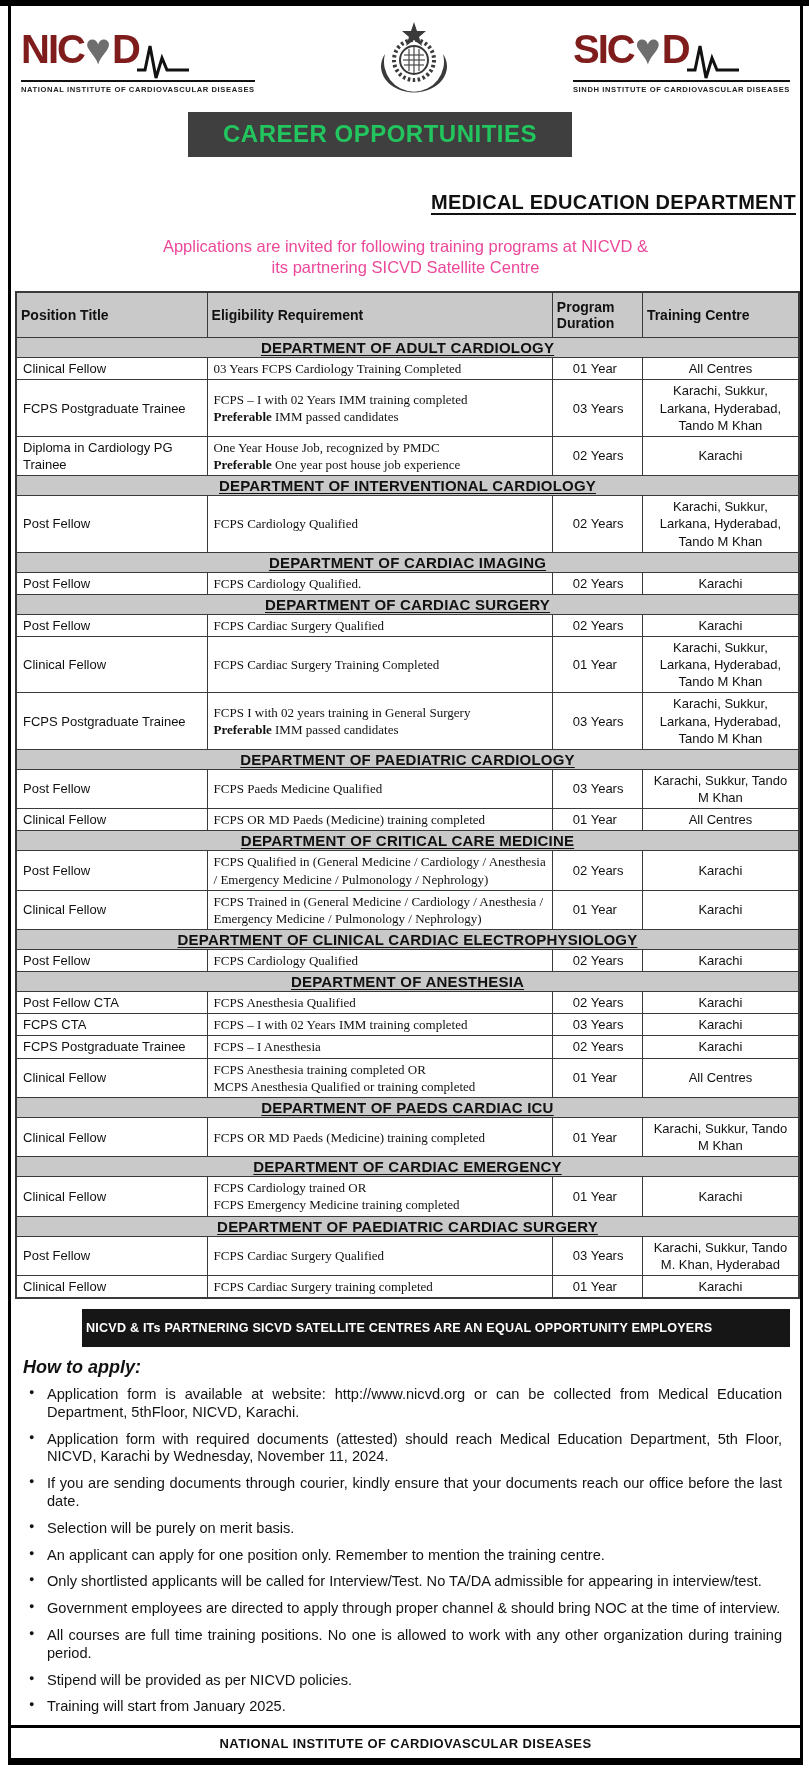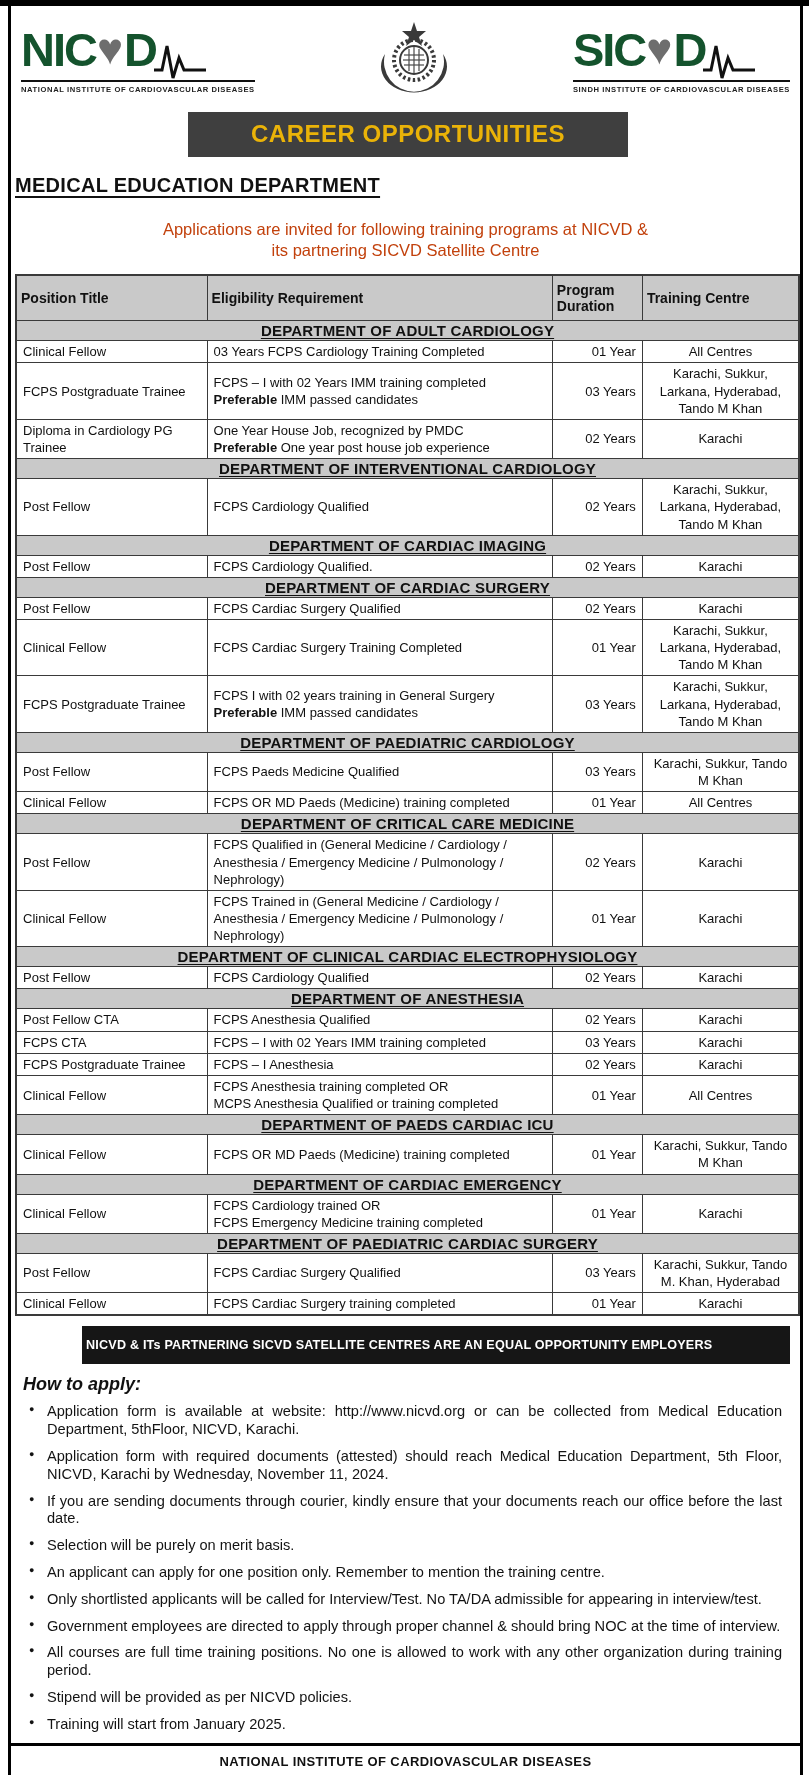--- a/index.html
+++ b/index.html
@@ -10,54 +10,54 @@
   }
   .top-strip { height:6px; background:#000; width:809px; }
   .ad-box {
     margin:0 6px 0 8px; border:3px solid #000; border-top:none;
     padding:8px 4px 0 4px; background:#fff;
   }
   
   .logo-row { display:flex; align-items:flex-start; justify-content:space-between; padding:4px 6px 0 6px; }
   .brand { display:flex; flex-direction:column; }
   .brand-line { display:flex; align-items:center; line-height:1; }
-  .brand-word { font-size:47px; font-weight:bold; letter-spacing:-2px; color:#14532d; }
+  .brand-word { font-size:40px; font-weight:bold; letter-spacing:-2px; color:#7f1d1d; }
   .brand-heart { font-size:44px; color:#6e6e6e; line-height:1; margin:0 1px; }
   .brand-under { border-bottom:2px solid #111; }
   .tagline { font-size:7.6px; font-weight:bold; letter-spacing:0.6px; color:#222; margin-top:3px; white-space:nowrap; }
   .ecg { margin-left:-2px; margin-top:18px; }
   .emblem { margin-top:2px; }
   
   .career-banner {
-    width:440px; margin:14px auto 0 173px; background:#3f3f3f; color:#eab308;
+    width:384px; margin:14px auto 0 173px; background:#3f3f3f; color:#22c55e;
     text-align:center; font-weight:bold; font-size:24px; letter-spacing:0.5px;
     padding:8px 0 9px 0;
   }
   .dept-heading {
-    text-align:left; font-size:20px; font-weight:bold; letter-spacing:0.3px;
-    margin-top:17px; text-decoration:underline; text-underline-offset:4px;
-  }
-  .intro { text-align:center; font-size:16.5px; margin-top:22px; line-height:1.25; color:#c2410c; }
+    text-align:right; font-size:20px; font-weight:bold; letter-spacing:0.3px;
+    margin-top:34px; text-decoration:underline; text-underline-offset:4px;
+  }
+  .intro { text-align:center; font-size:16.5px; margin-top:22px; line-height:1.25; color:#ec4899; }
   
   table.jobs { border-collapse:collapse; width:785px; margin:14px auto 0 auto; table-layout:fixed; }
   table.jobs, table.jobs td, table.jobs th { border:1.5px solid #3a3a3a; }
   table.jobs { border-width:2px; }
   th.col-h {
     background:#c9c9c9; font-size:14px; font-weight:bold; text-align:left;
     padding:6px 4px; color:#111;
   }
   td.section-cell {
     background:#c9c9c9; text-align:center; font-weight:bold; font-size:15px;
     padding:1px 2px; letter-spacing:0.2px;
   }
   td.section-cell span { text-decoration:underline; text-underline-offset:2px; }
   td.cell { font-size:13px; padding:2px 6px; vertical-align:middle; line-height:1.32; }
   td.c-pos { text-align:left; }
-  td.c-elig { text-align:left; }
-  td.c-dur { text-align:right;padding-left:20px; }
+  td.c-elig { text-align:left;font-family:Liberation Serif, serif; }
+  td.c-dur { text-align:left;padding-left:20px; }
   td.c-centre { text-align:center; }
   .col-pos { width:24.4%; } .col-elig { width:44.1%; } .col-dur { width:11.5%; } .col-centre { width:20%; }
   
   .eo-banner {
     margin:10px 6px 0 auto; width:708px; background:#161616; color:#fff;
     font-weight:bold; font-size:12.6px; text-align:left; padding:12px 4px;
     letter-spacing:0.2px;
   }
   
   .howto-heading { font-size:18px; font-weight:bold; margin:10px 0 6px 8px;font-style:italic; }

